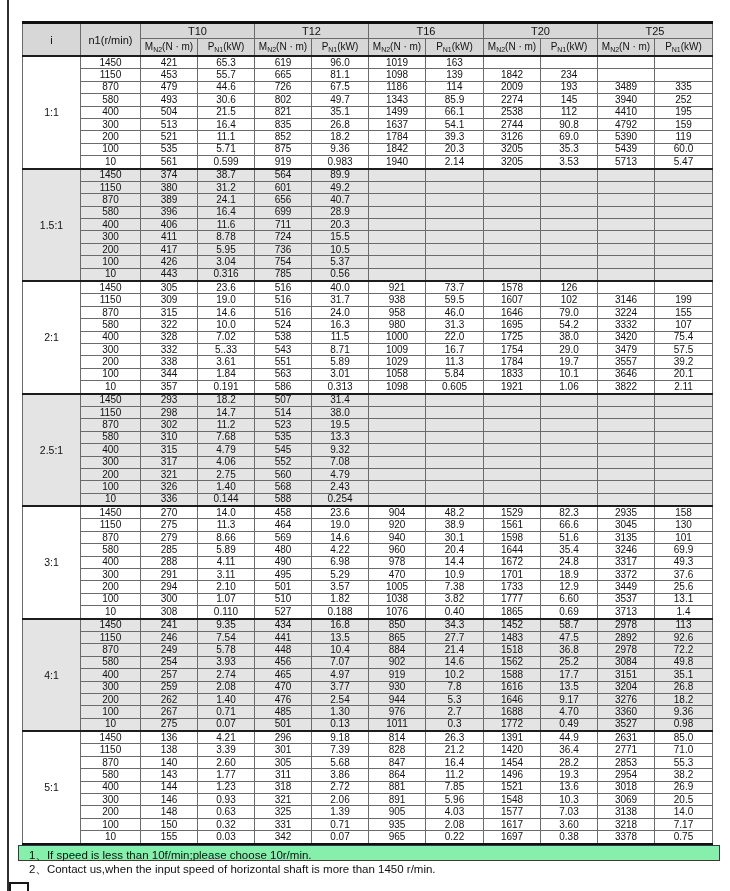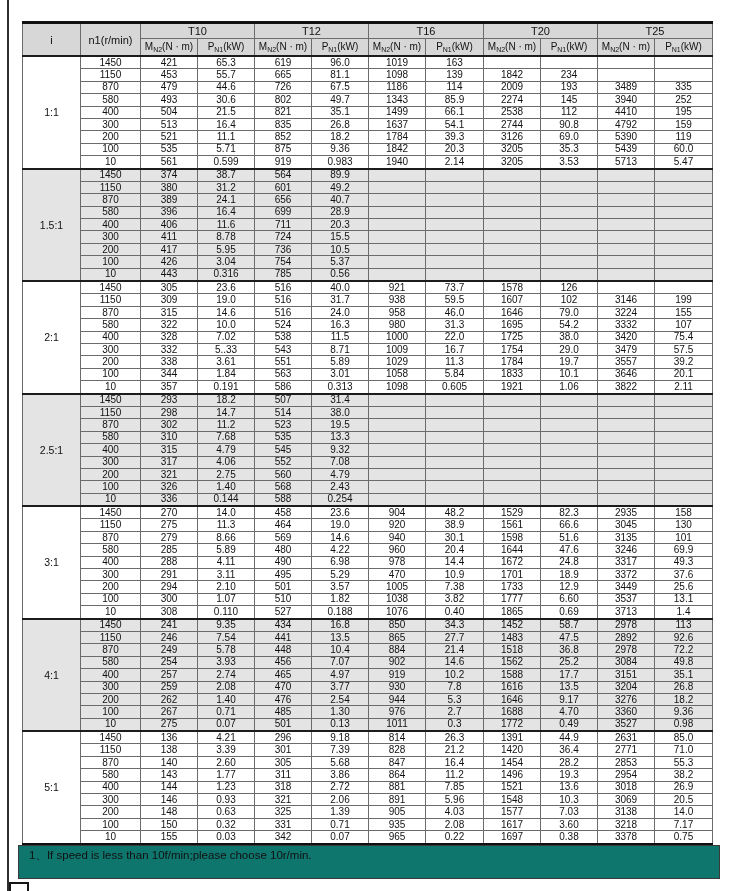--- a/index.html
+++ b/index.html
@@ -22,22 +22,22 @@
   tr.hrow1 th{height:14px;font-size:11px;}
   tr.hrow2 th{height:16px;font-size:10px;}
   thead{border-bottom:2px solid #1c1c1c;}
   sub.subsc{font-size:7px;vertical-align:-2px;letter-spacing:0;}
   tbody td{font-size:10px;height:11.4px;line-height:1;background:#fff;}
   tbody tr.shade td{background:#e4e4e4;}
   tbody tr.bstart td{border-top:2px solid #1c1c1c;}
   td.ratio-cell{font-size:10.5px;}
   .bottom-rule{height:1.5px;background:#1c1c1c;margin-top:2px;width:690px;}
   .notes-box{
-    position:absolute;left:18px;top:845px;width:702px;height:34px;
-    border:1px solid #3a3a3a;background:#0f766e;padding:2px 0 0 10px;box-sizing:border-box;
+    position:absolute;left:18px;top:845px;width:702px;height:16px;
+    border:1px solid #3a3a3a;background:#86efac;padding:2px 0 0 10px;box-sizing:border-box;
   }
   .note-line{font-size:11.5px;line-height:14px;color:#101010;}
   .corner-square{
     position:absolute;left:9px;top:882px;width:16px;height:12px;
     border:2px solid #161616;background:#fff;
   }
 </style>
 </head>
 <body>
 
@@ -597,21 +597,21 @@
         </tr>
         <tr>
           <td>580</td>
           <td>285</td>
           <td>5.89</td>
           <td>480</td>
           <td>4.22</td>
           <td>960</td>
           <td>20.4</td>
           <td>1644</td>
-          <td>47.6</td>
+          <td>35.4</td>
           <td>3246</td>
           <td>69.9</td>
         </tr>
         <tr>
           <td>400</td>
           <td>288</td>
           <td>4.11</td>
           <td>490</td>
           <td>6.98</td>
           <td>978</td>
@@ -909,15 +909,16 @@
           <td>3378</td>
           <td>0.75</td>
         </tr>
       </tbody>
   </table>
   <div class="bottom-rule"></div>
 </div>
 
 <div class="notes-box">
   <div class="note-line">1、If speed is less than 10f/min;please choose 10r/min.</div>
+  <div class="note-line">2、Contact us,when the input speed of horizontal shaft is more than 1450 r/min.</div>
 </div>
 
 <div class="corner-square"></div>
 
 </body></html>

